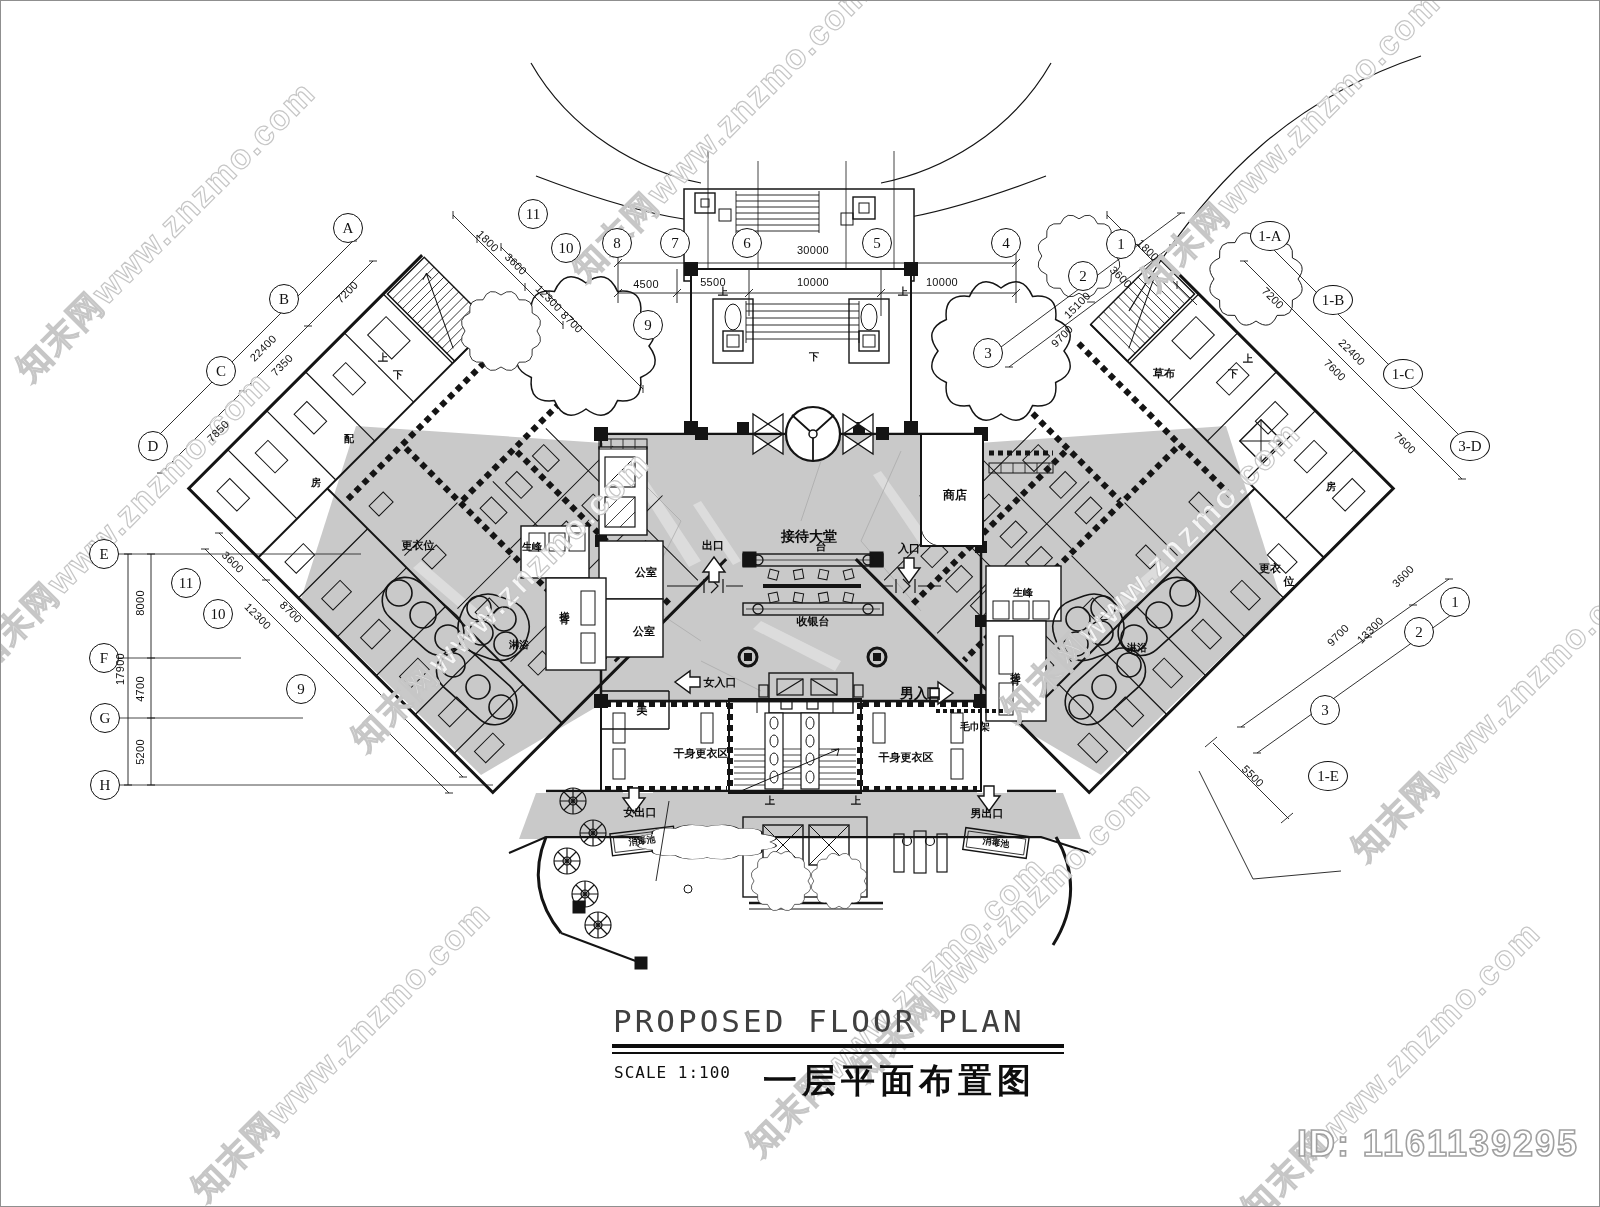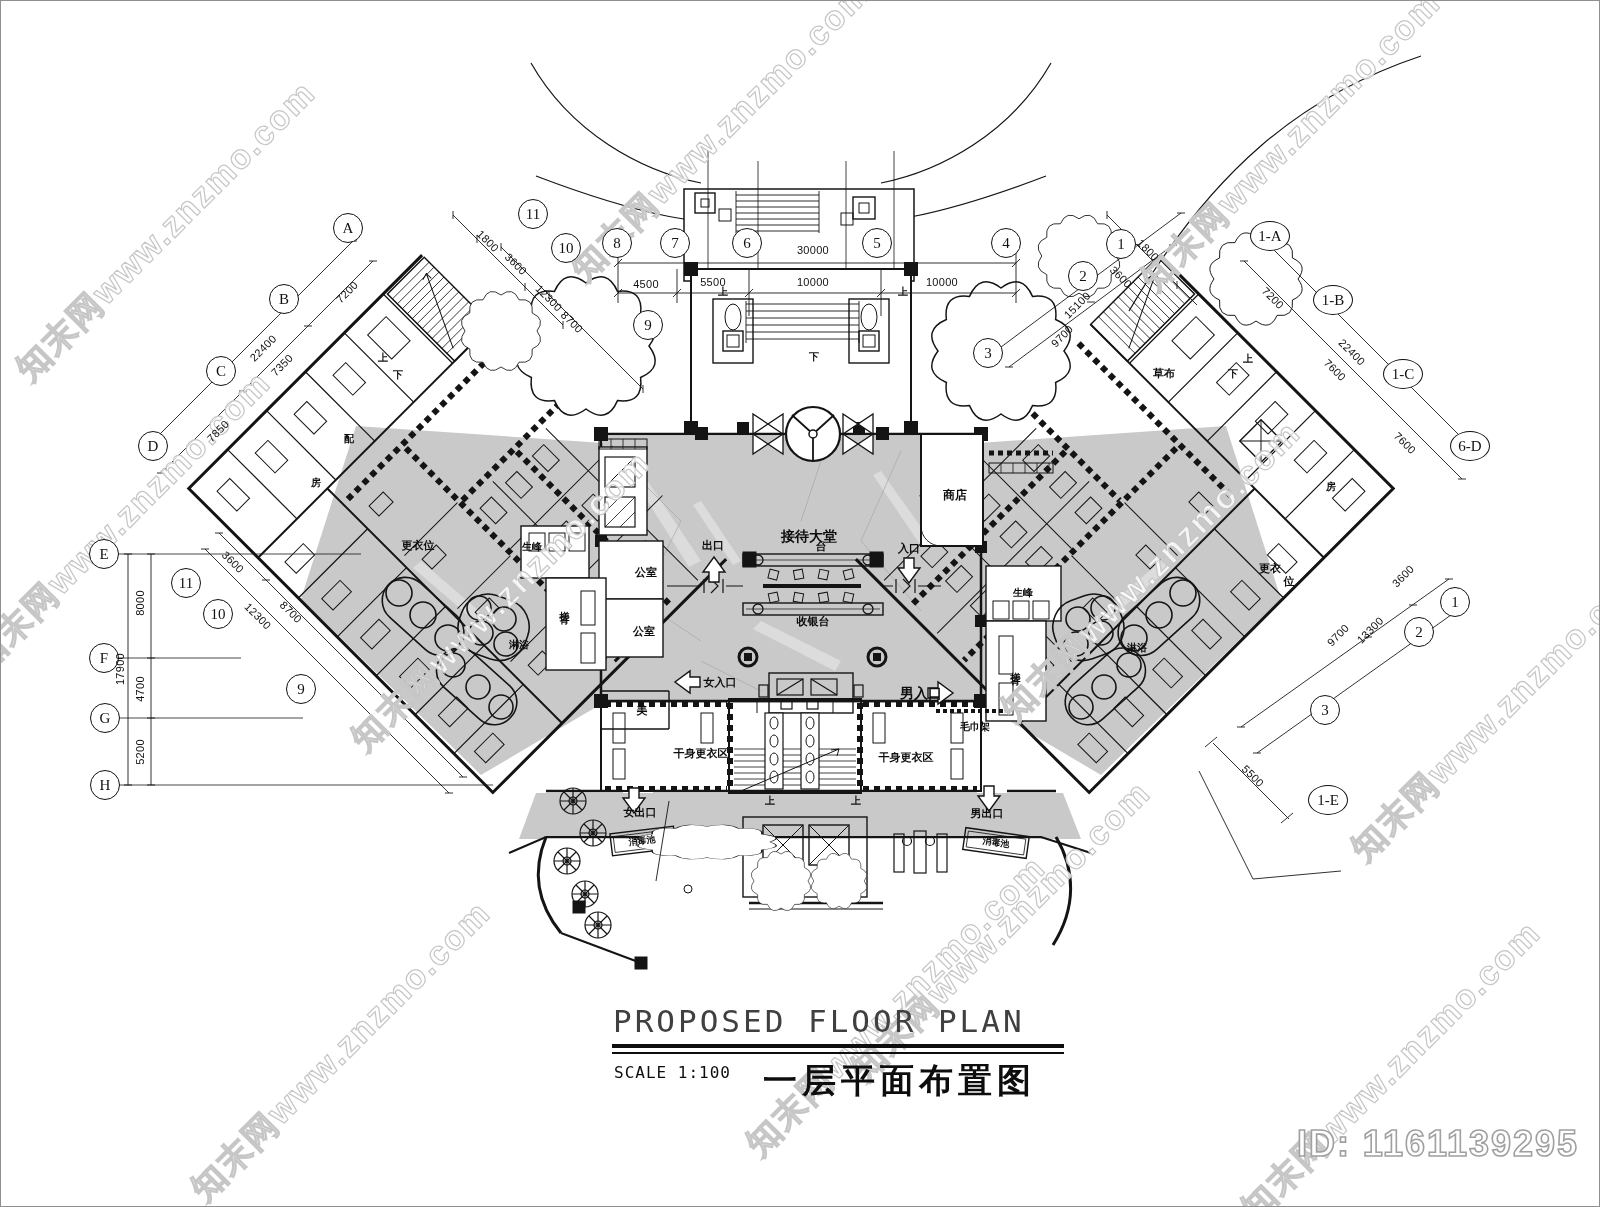--- a/index.html
+++ b/index.html
@@ -476,22 +476,22 @@
         <div class="bubble" style="left: 987px; top: 352px; transform: translate(-50%, -50%);">3</div>
         <div class="bubble" style="left: 185px; top: 582px; transform: translate(-50%, -50%);">11</div>
         <div class="bubble" style="left: 217px; top: 613px; transform: translate(-50%, -50%);">10</div>
         <div class="bubble" style="left: 300px; top: 688px; transform: translate(-50%, -50%);">9</div>
         <div class="bubble" style="left: 1454px; top: 601px; transform: translate(-50%, -50%);">1</div>
         <div class="bubble" style="left: 1418px; top: 631px; transform: translate(-50%, -50%);">2</div>
         <div class="bubble" style="left: 1324px; top: 709px; transform: translate(-50%, -50%);">3</div>
         <div class="bubble" style="left: 1269px; top: 235px; transform: translate(-50%, -50%); width: 40px;">1-A</div>
         <div class="bubble" style="left: 1332px; top: 299px; transform: translate(-50%, -50%); width: 40px;">1-B</div>
         <div class="bubble" style="left: 1402px; top: 373px; transform: translate(-50%, -50%); width: 40px;">1-C</div>
-        <div class="bubble" style="left: 1469px; top: 445px; transform: translate(-50%, -50%); width: 40px;">6-D</div>
-        <div class="bubble" style="left: 1327px; top: 775px; transform: translate(-50%, -50%); width: 40px; margin-top: 24px;">1-E</div>
+        <div class="bubble" style="left: 1469px; top: 445px; transform: translate(-50%, -50%); width: 40px;">3-D</div>
+        <div class="bubble" style="left: 1327px; top: 775px; transform: translate(-50%, -50%); width: 40px;">1-E</div>
       </div>
   <div>
 
   <div class="dim" style="left: 812px; top: 249px; transform: translate(-50%, -50%);">30000</div>
         <div class="dim" style="left: 645px; top: 283px; transform: translate(-50%, -50%);">4500</div>
         <div class="dim" style="left: 712px; top: 281px; transform: translate(-50%, -50%);">5500</div>
         <div class="dim" style="left: 812px; top: 281px; transform: translate(-50%, -50%);">10000</div>
         <div class="dim" style="left: 941px; top: 281px; transform: translate(-50%, -50%);">10000</div>
         <div class="dim" style="left: 346px; top: 291px; transform: translate(-50%, -50%) rotate(-45deg);">7200</div>
         <div class="dim" style="left: 262px; top: 347px; transform: translate(-50%, -50%) rotate(-45deg);">22400</div>

